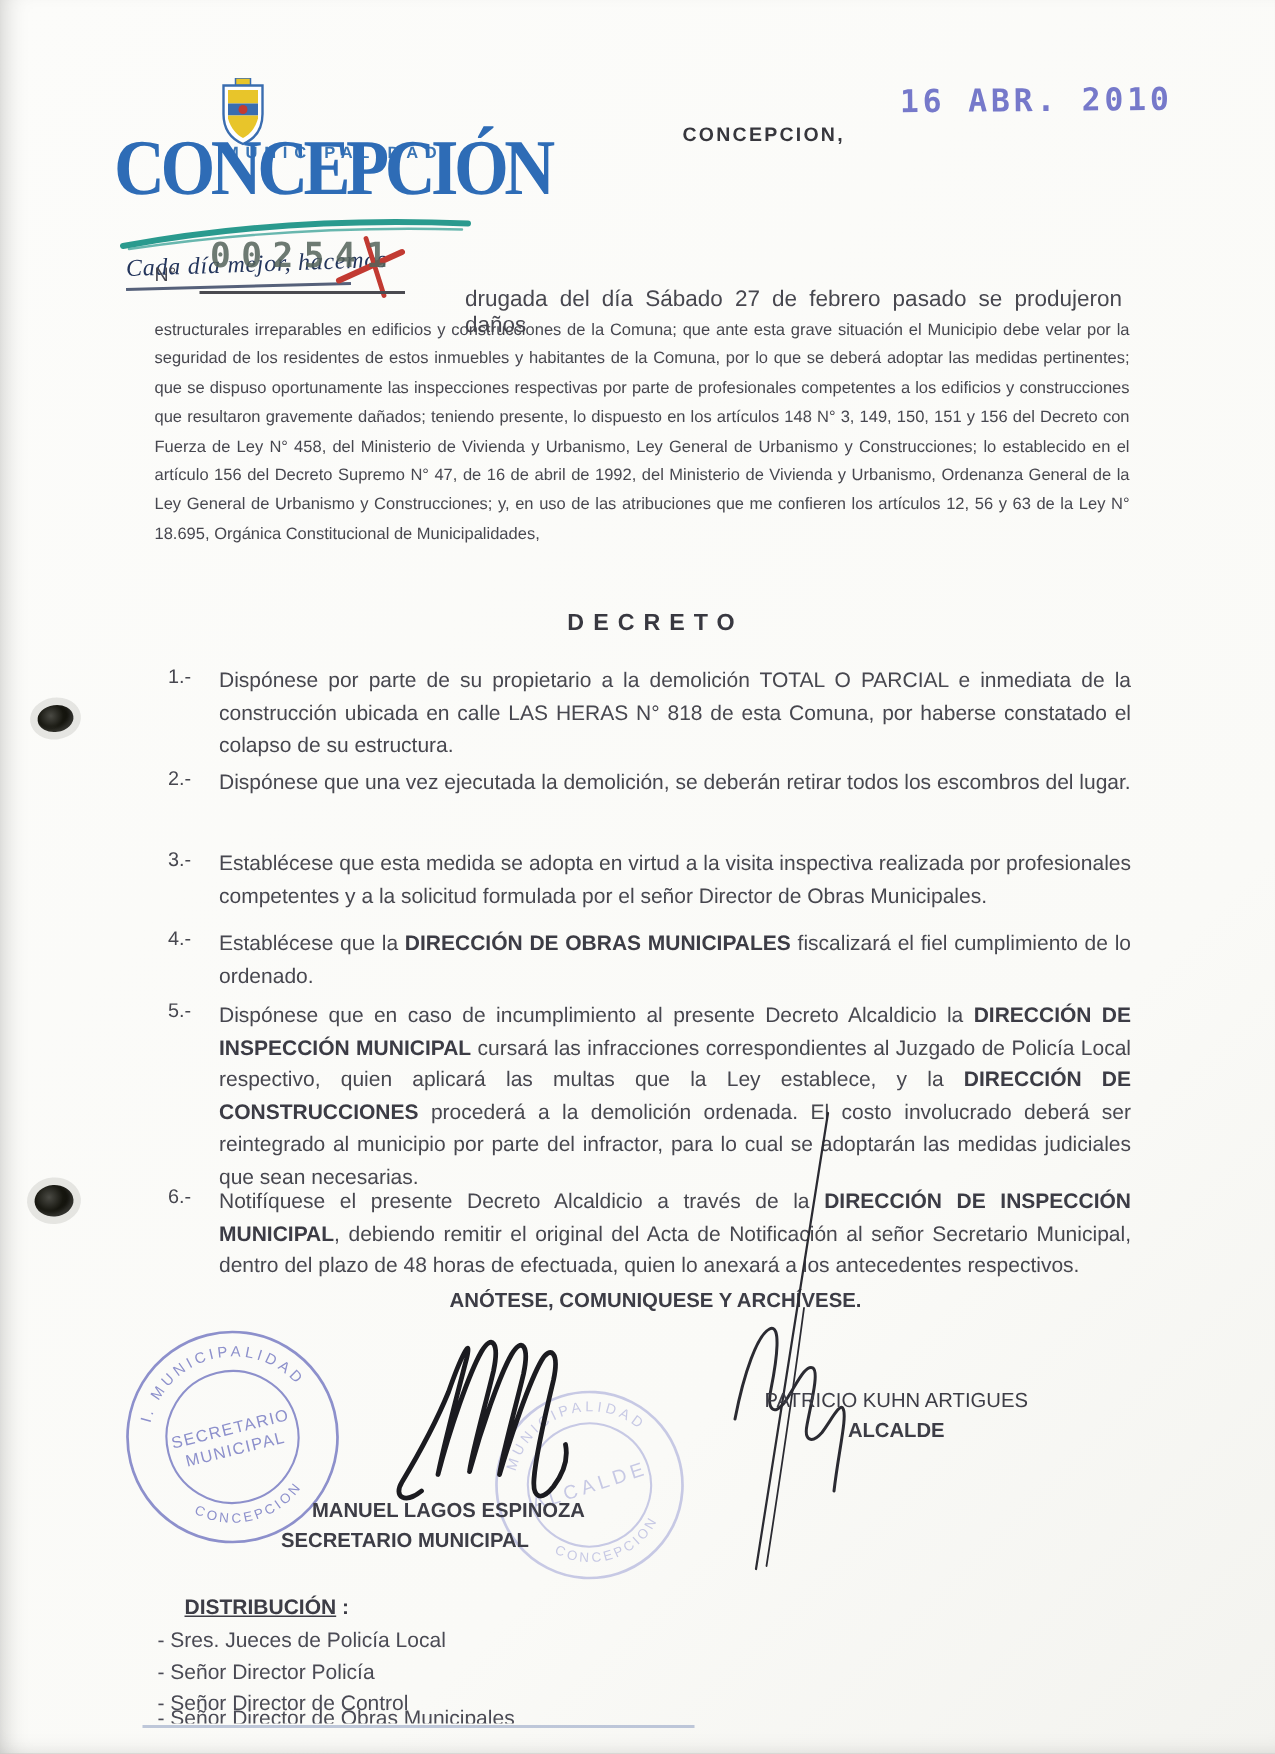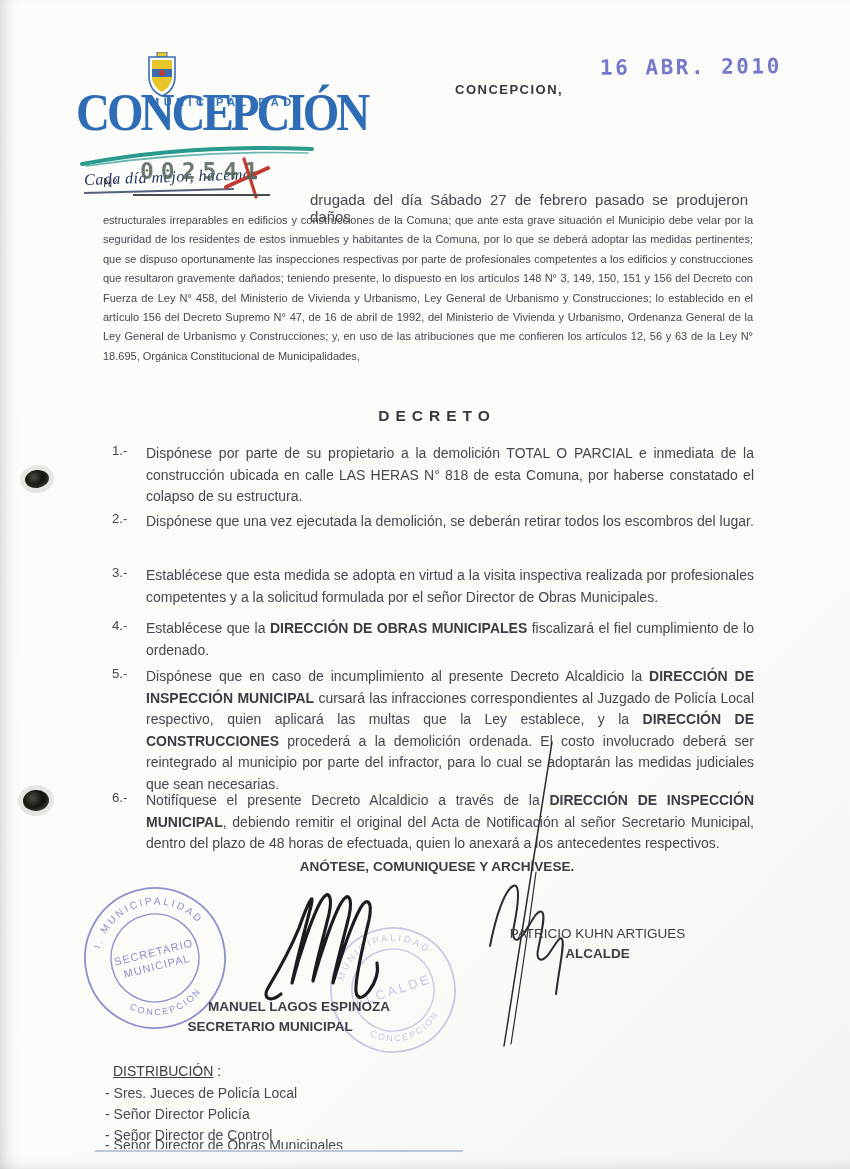--- a/index.html
+++ b/index.html
@@ -49,21 +49,21 @@
   .seg-bold{font-weight:bold; color:#3c3c45;}
   .item1{top:443px;} .item2{top:511px;} .item3{top:565px;}
   .item4{top:618px;} .item5{top:666px;} .item6{top:790px;}
   
   .sig-svg{left:0; top:0; pointer-events:none;}
   .mayor-name{left:505px; top:926px; width:185px; text-align:center; font-size:13.5px; font-weight:normal; color:#3d3d46;}
   .mayor-title{left:505px; top:946px; width:185px; text-align:center; font-size:13.5px; font-weight:bold; color:#3d3d46;}
   .sec-name{left:150px; top:999px; width:240px; text-align:right; font-size:13.5px; font-weight:bold; color:#3d3d46;}
   .sec-title{left:150px; top:1019px; width:240px; text-align:center; font-size:13.5px; font-weight:bold; color:#3d3d46;}
   
-  .dist-head{left:113px; top:1063px; font-size:14px; font-weight:normal; color:#3d3d46;}
+  .dist-head{left:123px; top:1063px; font-size:14px; font-weight:bold; color:#3d3d46;}
   .dist-head .u{text-decoration:underline;}
   .dist-item{position:absolute; left:105px; font-size:14px; color:#4a4a54;}
   .d0{top:1085px;} .d1{top:1106px;} .d2{top:1127px;}
   .d3{top:1137px; height:12px; overflow:hidden;}
   .scan-line{left:95px; top:1150px; width:368px; height:2px; background:#aab6cf; opacity:.75;}
 </style>
 </head>
 <body>
 
 <div class="page">

